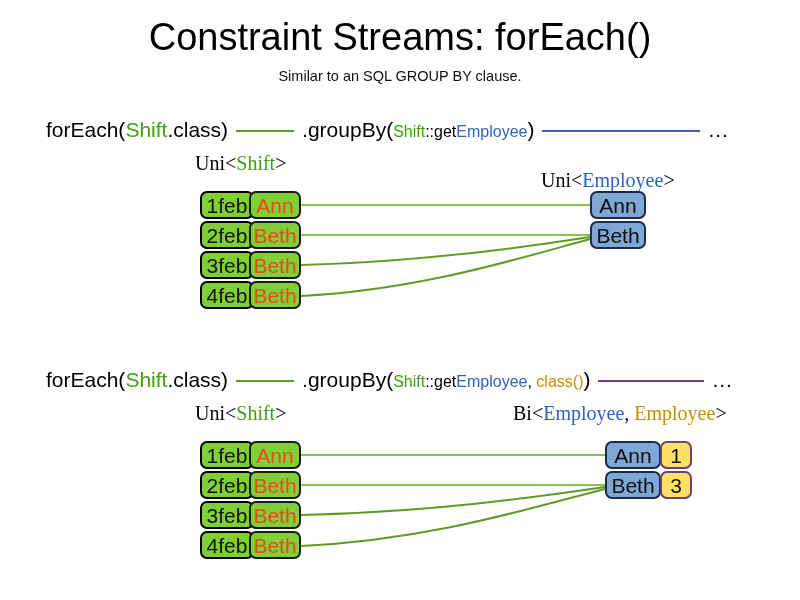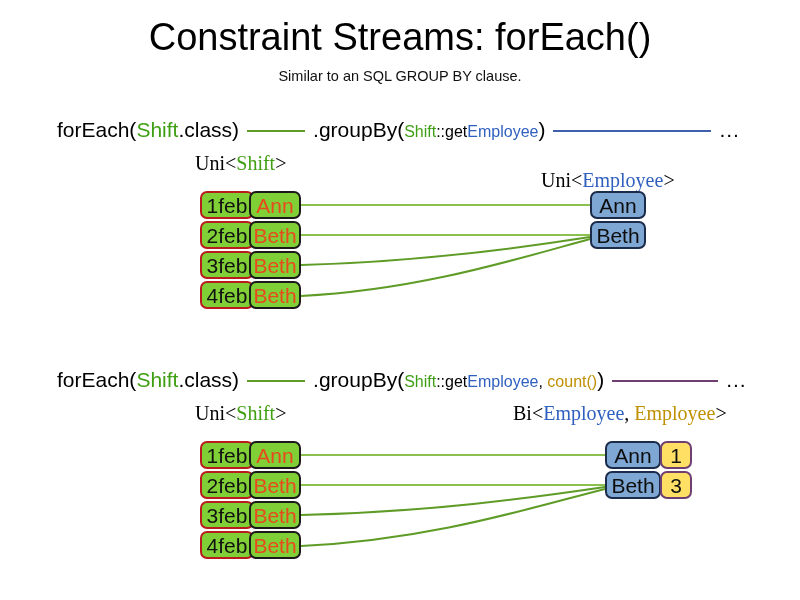--- a/index.html
+++ b/index.html
@@ -49,21 +49,20 @@
   
   .pipeline {
     position: absolute;
     left: 0;
     width: 699px;
     height: 34px;
     display: flex;
     align-items: center;
     font-size: 21px;
     white-space: nowrap;
-    margin-left: 11px;
   }
   .pipeline .code {
     display: inline-block;
   }
   .pipeline .spacer-left { width: 46px; flex: none; }
 
   .conn {
     display: inline-block;
     height: 0;
     border-top: 2px solid #5f9c27;
@@ -106,21 +105,21 @@
     border-radius: 7px;
     display: flex;
     align-items: center;
     justify-content: center;
     font-size: 21px;
     line-height: 1;
     white-space: nowrap;
   }
   .box-shift-date {
     background: #80cf36;
-    border: 2px solid #b91c1c;
+    border: 2px solid #000000;
     color: #111111;
     width: 54px;
     height: 28px;
   }
   .box-shift-name {
     background: #80cf36;
     border: 2px solid #1a1a1a;
     color: #e8491d;
     width: 52px;
     height: 28px;
@@ -183,21 +182,21 @@
   <div class="box box-shift-date" style="left:200px; top:281px;">4feb</div>
   <div class="box box-shift-name" style="left:249px; top:281px;">Beth</div>
 
   <div class="box box-employee" style="left:590px; top:191px;">Ann</div>
   <div class="box box-employee" style="left:590px; top:221px;">Beth</div>
 
   <div class="pipeline" style="top:363px;">
     <span class="spacer-left"></span>
     <span class="code"><span class="tk-black">forEach(</span><span class="tk-green">Shift</span><span class="tk-black">.class)</span></span>
     <span class="conn conn-green" style="width:58px;"></span>
-    <span class="code"><span class="tk-black">.groupBy(</span><span class="tk-green tk-small">Shift</span><span class="tk-black tk-small">::get</span><span class="tk-blue tk-small">Employee</span><span class="tk-black tk-small">, </span><span class="tk-gold tk-small">count()</span><span class="tk-black">)</span></span>
+    <span class="code"><span class="tk-black">.groupBy(</span><span class="tk-green tk-small">Shift</span><span class="tk-black tk-small">::get</span><span class="tk-blue tk-small">Employee</span><span class="tk-black tk-small">, </span><span class="tk-gold tk-small">class()</span><span class="tk-black">)</span></span>
     <span class="conn conn-purple" style="width:106px;"></span>
     <span class="ellipsis">...</span>
   </div>
 
   <div class="typelabel" style="left:195px; top:402px;"><span class="tk-black">Uni&lt;</span><span class="tk-green">Shift</span><span class="tk-black">&gt;</span></div>
 
   <div class="typelabel" style="left:513px; top:402px;"><span class="tk-black">Bi&lt;</span><span class="tk-blue">Employee</span><span class="tk-black">, </span><span class="tk-gold">Employee</span><span class="tk-black">&gt;</span></div>
 
   <div class="box box-shift-date" style="left:200px; top:441px;">1feb</div>
   <div class="box box-shift-name" style="left:249px; top:441px;">Ann</div>

